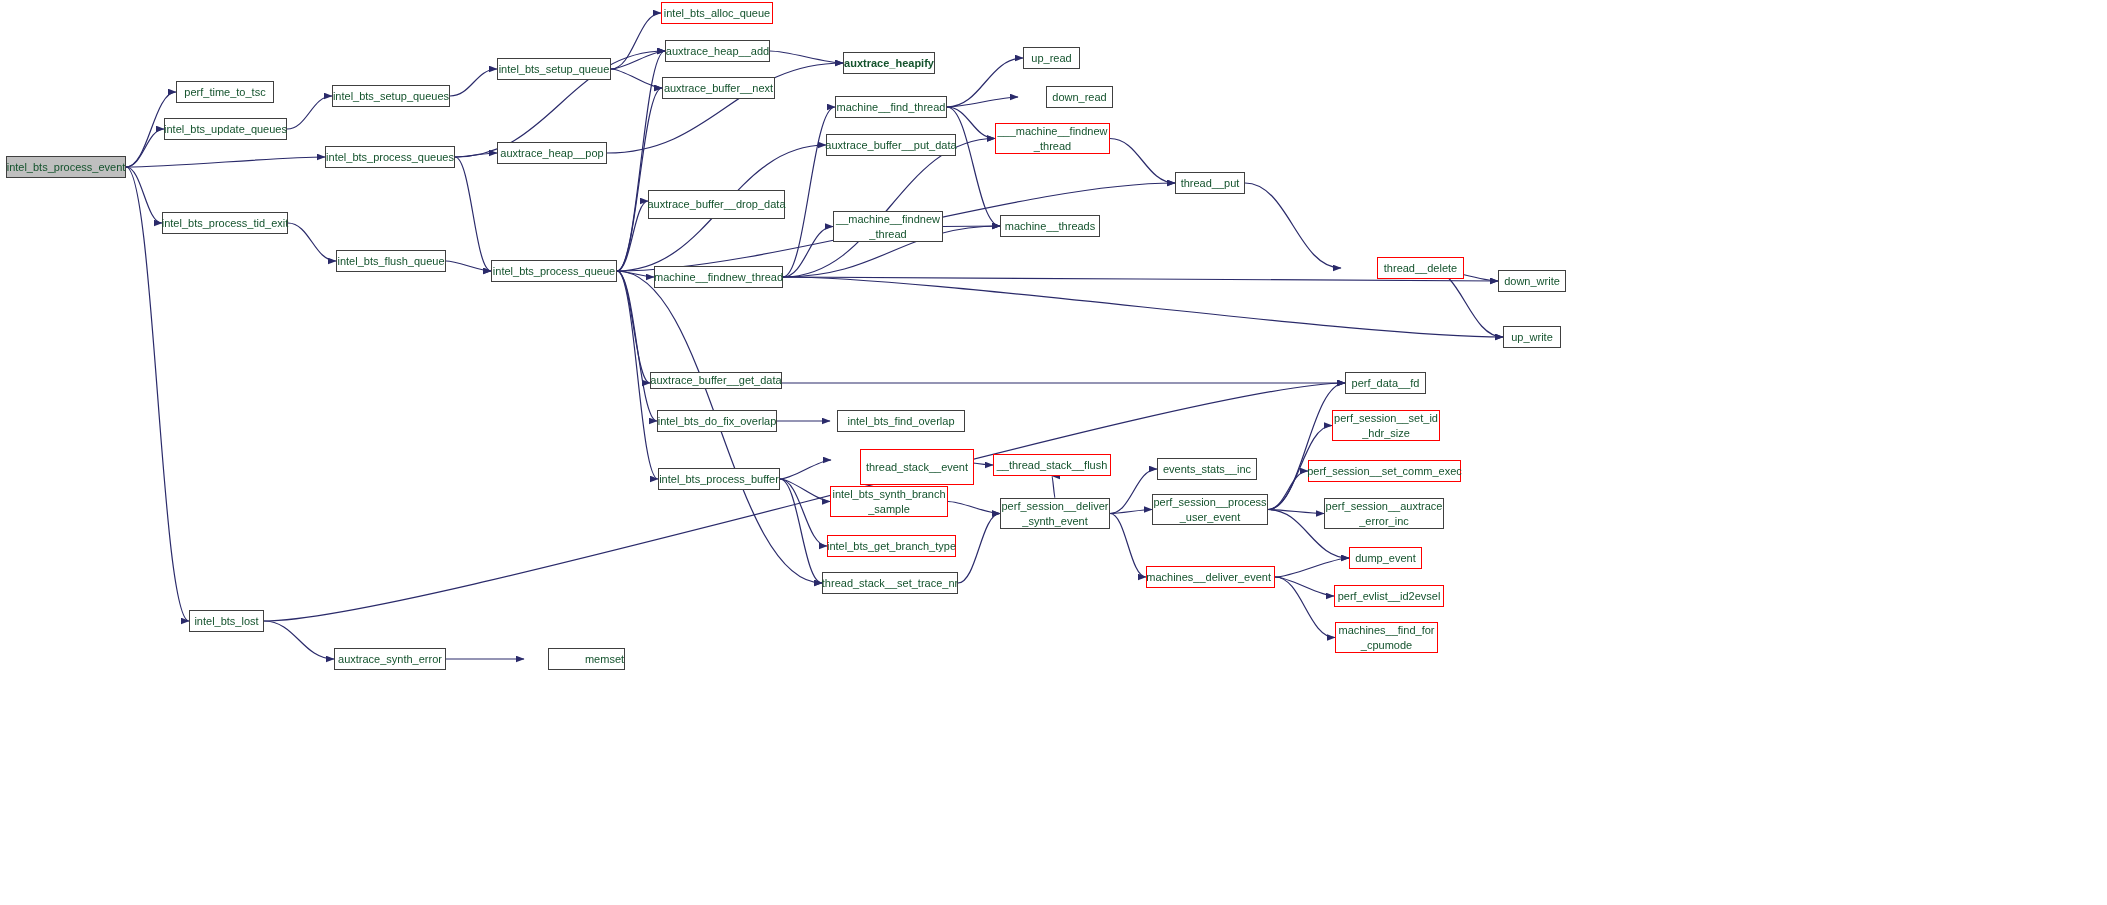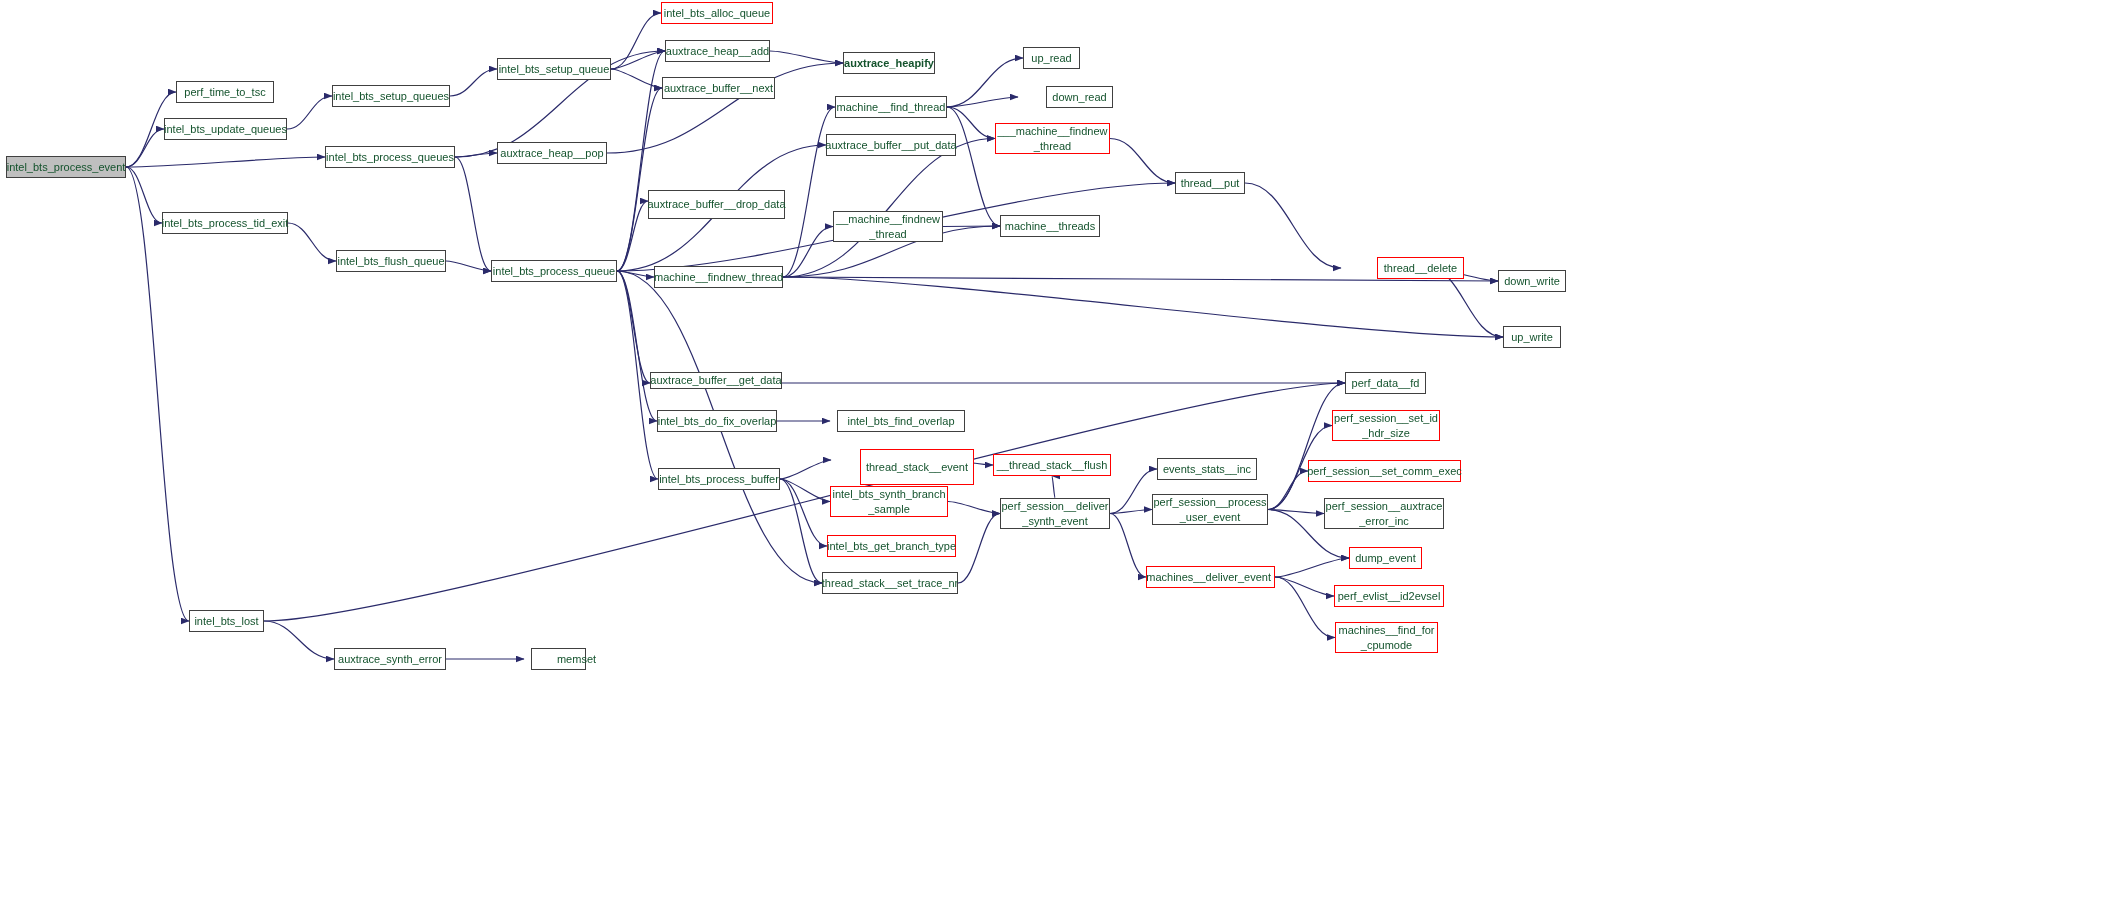--- a/index.html
+++ b/index.html
@@ -183,15 +183,15 @@
 _error_inc</span></div>
       <div class="node red" style="left: 827px; top: 535px; width: 129px; height: 22px;"><span class="lbl">intel_bts_get_branch_type</span></div>
       <div class="node red" style="left: 1349px; top: 547px; width: 73px; height: 22px;"><span class="lbl">dump_event</span></div>
       <div class="node red" style="left: 1146px; top: 566px; width: 129px; height: 22px; justify-content: flex-end;"><span class="lbl">machines__deliver_event</span></div>
       <div class="node" style="left: 822px; top: 572px; width: 136px; height: 22px;"><span class="lbl">thread_stack__set_trace_nr</span></div>
       <div class="node red" style="left: 1334px; top: 585px; width: 110px; height: 22px;"><span class="lbl">perf_evlist__id2evsel</span></div>
       <div class="node red" style="left: 1335px; top: 622px; width: 103px; height: 31px;"><span class="lbl">machines__find_for
 _cpumode</span></div>
       <div class="node" style="left: 189px; top: 610px; width: 75px; height: 22px;"><span class="lbl">intel_bts_lost</span></div>
       <div class="node" style="left: 334px; top: 648px; width: 112px; height: 22px;"><span class="lbl">auxtrace_synth_error</span></div>
-      <div class="node" style="left: 531px; top: 648px; width: 55px; height: 22px; padding-left: 36px;"><span class="lbl">memset</span></div>
+      <div class="node" style="left: 548px; top: 648px; width: 77px; height: 22px; padding-left: 36px;"><span class="lbl">memset</span></div>
     </div>
 </div>
 
 </body></html>

